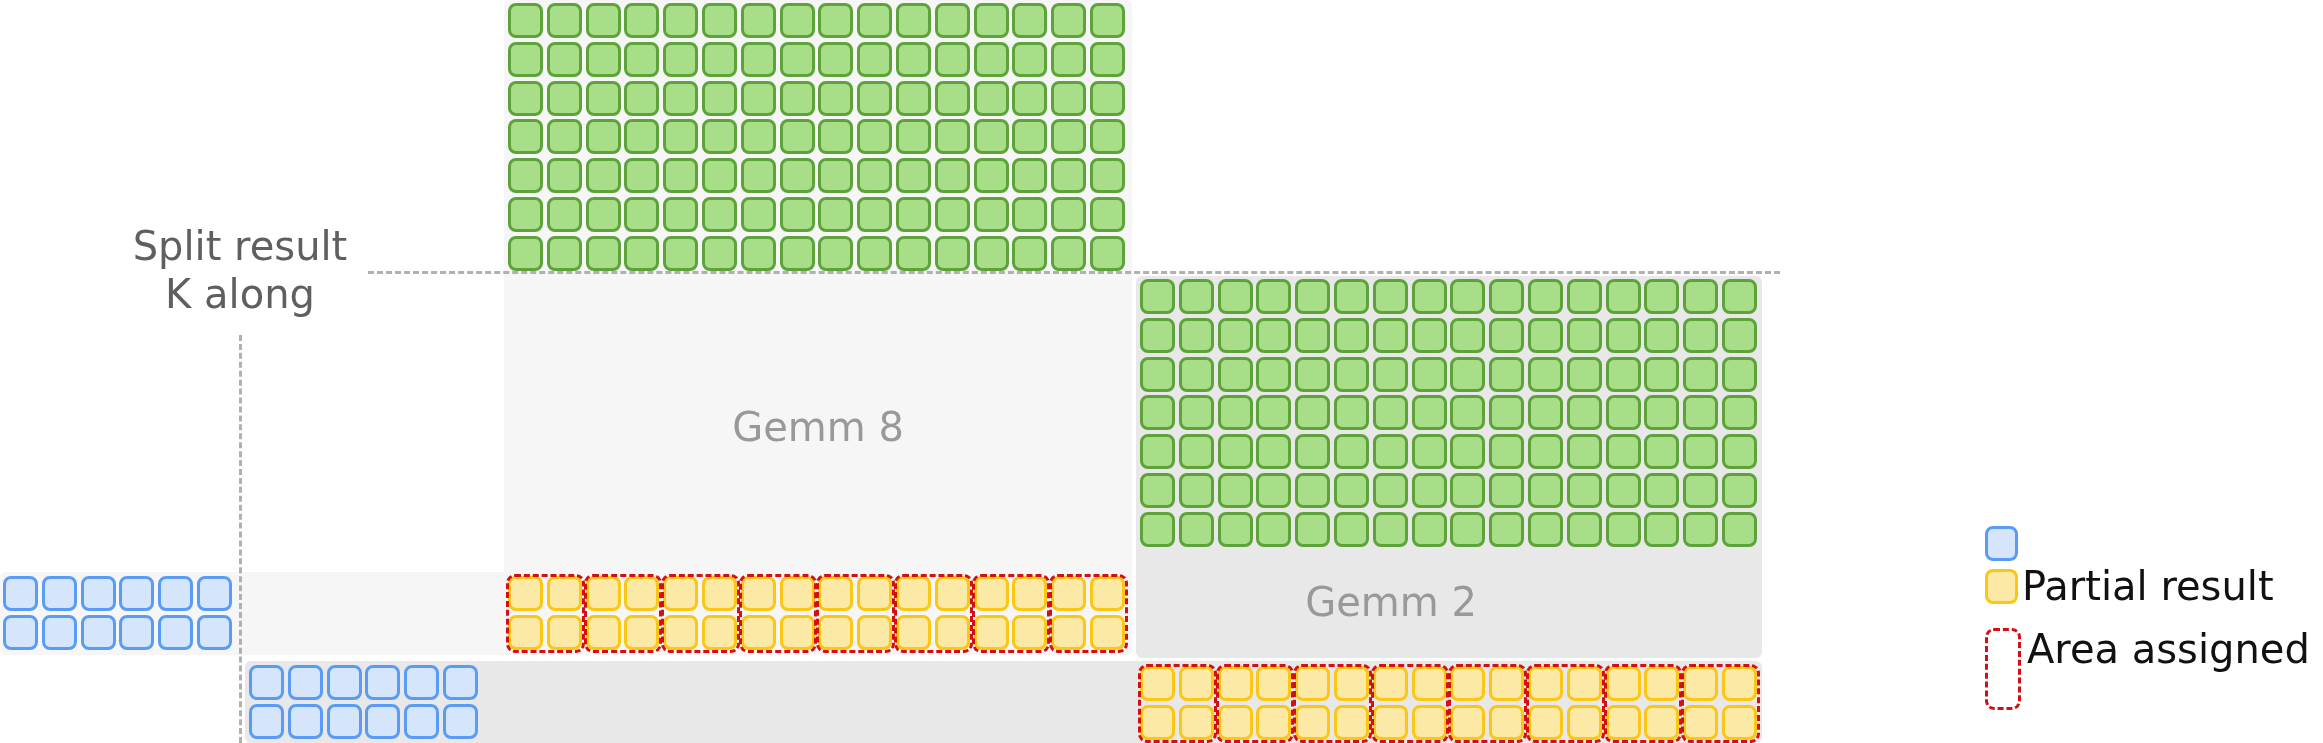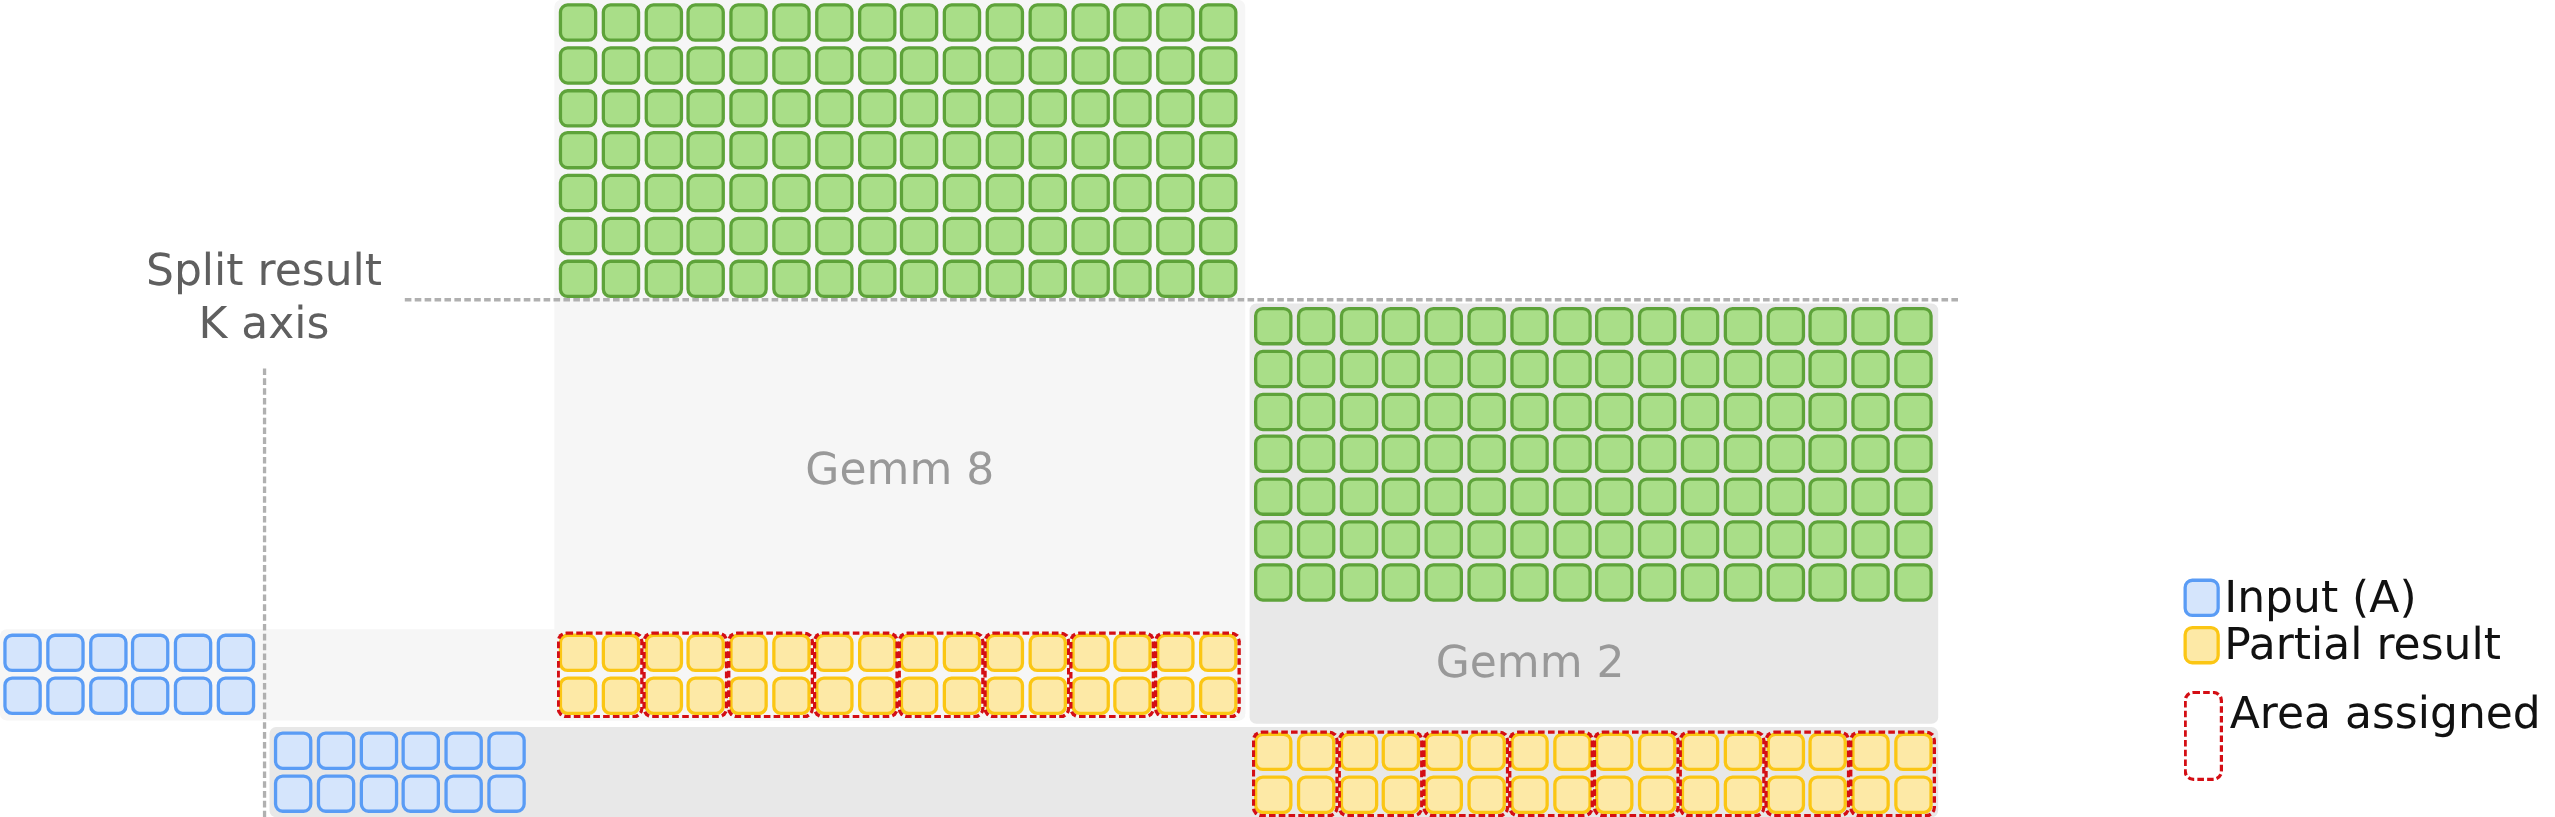--- a/index.html
+++ b/index.html
@@ -29,21 +29,21 @@
 <div class="abs panel-light" style="left:504px; top:0px; width:628px; height:655px;"></div>
 <div class="abs panel-light" style="left:0px; top:572px; width:1132px; height:83px;"></div>
 <div class="abs panel-mid" style="left:1136px; top:276px; width:626px; height:382px;"></div>
 <div class="abs panel-mid" style="left:245px; top:661px; width:1517px; height:82px;"></div>
 
 <div class="hdash" style="left:368px; top:271px; width:1412px;"></div>
 <div class="vdash" style="left:239px; top:335px; height:408px;"></div>
 
 <div class="label" style="left:110px; top:222px; width:260px;">
   <div>Split result</div>
-  <div>K axis</div>
+  <div>K along</div>
 </div>
 
 <div class="gemm" style="left:504px; top:404px; width:628px;">Gemm 8</div>
 <div class="gemm" style="left:1136px; top:579px; width:510px;">Gemm 2</div>
 
 <div class="grid" id="g1w" style="left: 508px; top: 3px; grid-template-columns: repeat(16, 35px); gap: 3.8px;">
     <div class="cell b"></div>
     <div class="cell b"></div>
     <div class="cell b"></div>
     <div class="cell b"></div>
@@ -383,21 +383,20 @@
     <div class="cu" style="left: 1370.8px; top: 664px; width: 78.6px; height: 78.6px;"></div>
     <div class="cu" style="left: 1448.4px; top: 664px; width: 78.6px; height: 78.6px;"></div>
     <div class="cu" style="left: 1526px; top: 664px; width: 78.6px; height: 78.6px;"></div>
     <div class="cu" style="left: 1603.6px; top: 664px; width: 78.6px; height: 78.6px;"></div>
     <div class="cu" style="left: 1681.2px; top: 664px; width: 78.6px; height: 78.6px;"></div>
   </div>
 
 <div class="legend">
   <div class="lg-row">
     <div class="lg-swatch" style="background:#d5e5fc; border-color:#5a9cf5;"></div>
-    <span class="lg-text">Input (A)</span>
   </div>
   <div class="lg-row">
     <div class="lg-swatch" style="background:#fde9a6; border-color:#fbc614;"></div>
     <span class="lg-text">Partial result</span>
   </div>
   <div style="display:flex; align-items:flex-start; margin-top:20px;">
     <div class="lg-cu"></div>
     <div>
       <div class="lg-text">Area assigned</div>
     </div>

